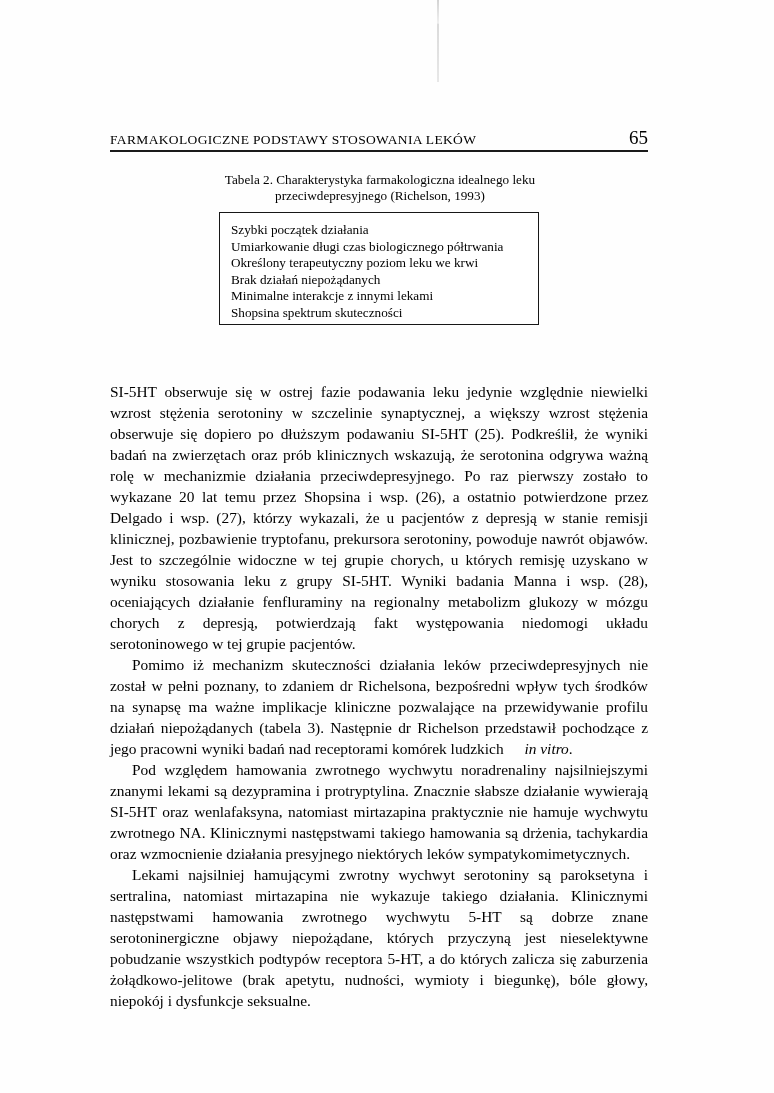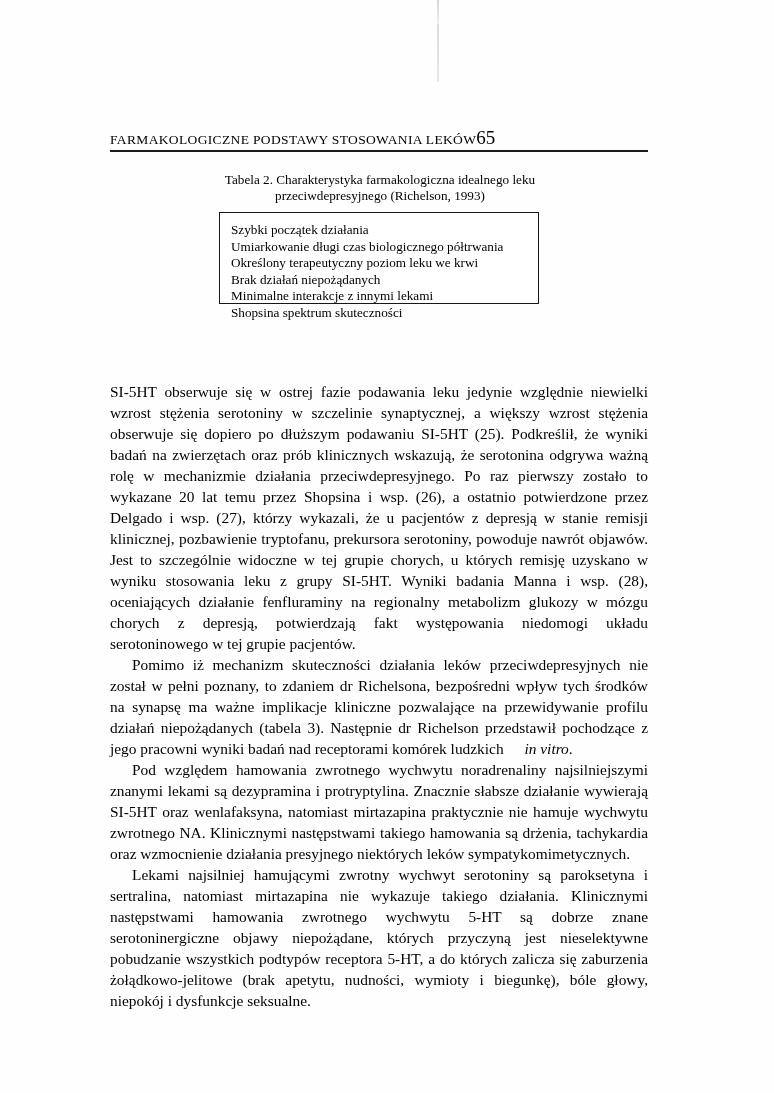--- a/index.html
+++ b/index.html
@@ -41,21 +41,21 @@
   }
 
   
   .running-head {
     position: absolute;
     left: 110px;
     top: 128px;
     width: 538px;
     display: flex;
     align-items: baseline;
-    justify-content: flex-start;
+    justify-content: space-between;
   }
 
   .running-head-title {
     font-size: 13.5px;
     letter-spacing: 0.35px;
     font-variant: normal;
     white-space: nowrap;
   }
 
   .running-head-folio {
@@ -87,21 +87,21 @@
     display: block;
     text-align: center;
   }
 
   
   .table-box {
     position: absolute;
     left: 219px;
     top: 212px;
     width: 320px;
-    height: 92px;
+    height: 113px;
     border: 1.6px solid #171717;
     box-sizing: border-box;
     background: #ffffff;
   }
 
   .table-box-inner {
     padding: 9px 0 0 11px;
   }
 
   .table-row {

